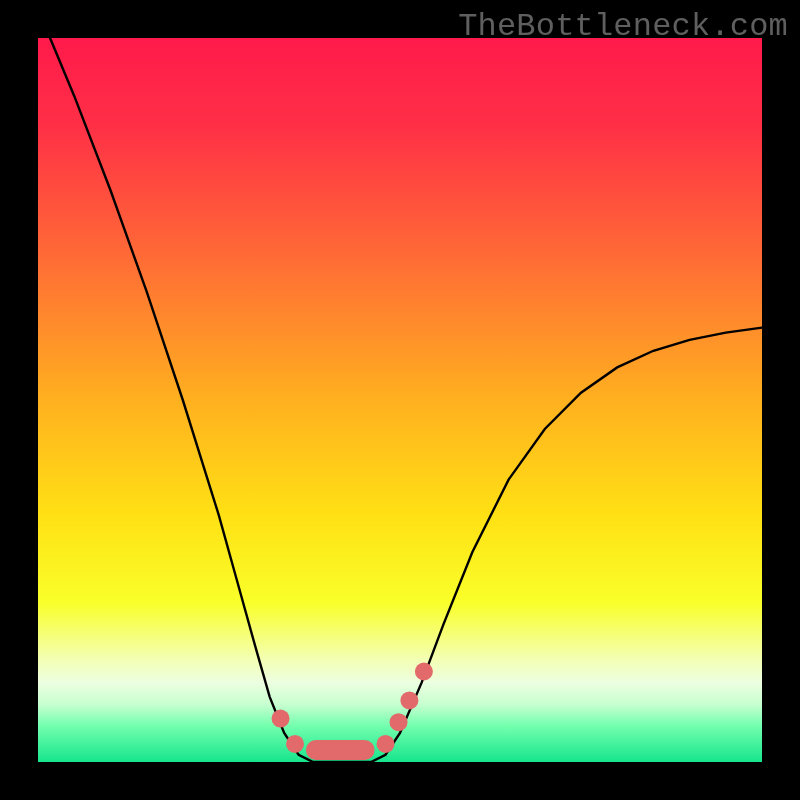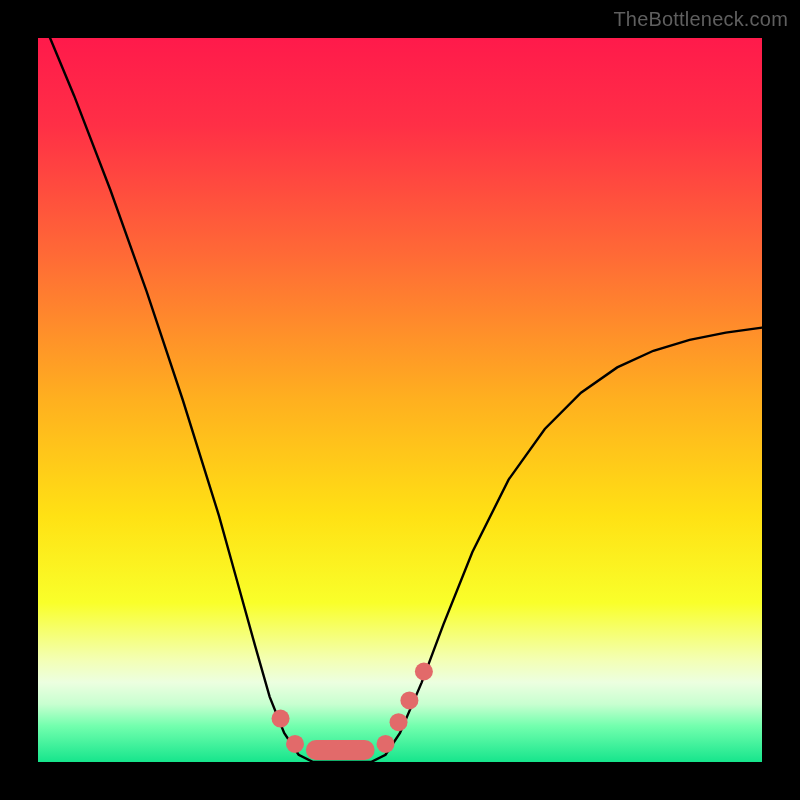--- a/index.html
+++ b/index.html
@@ -25,24 +25,25 @@
     top: 38px;
     width: 724px;
     height: 724px;
     
   }
   .watermark {
     position: absolute;
     top: 8px;
     right: 12px;
     color: #5f5f5f;
-    font-size: 20px;
+    font-size: 32px;
     font-weight: 500;
     letter-spacing: 0.2px;
     user-select: none;
+    font-family: Liberation Mono, monospace;
   }
   svg.curve {
     position: absolute;
     left: 38px;
     top: 38px;
     width: 724px;
     height: 724px;
     overflow: visible;
   }
 </style>

